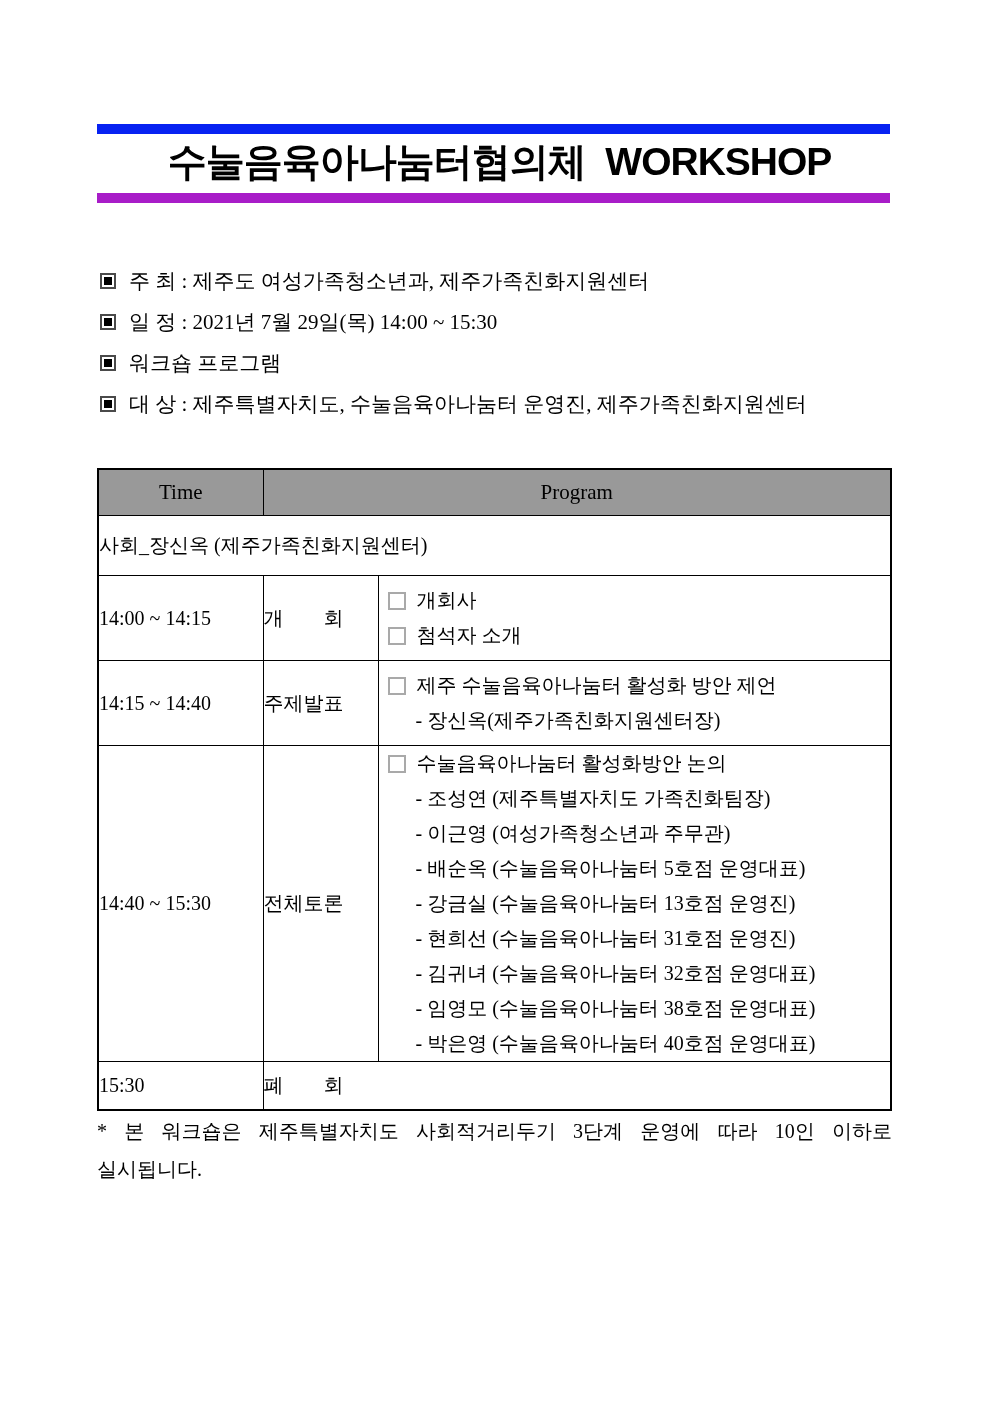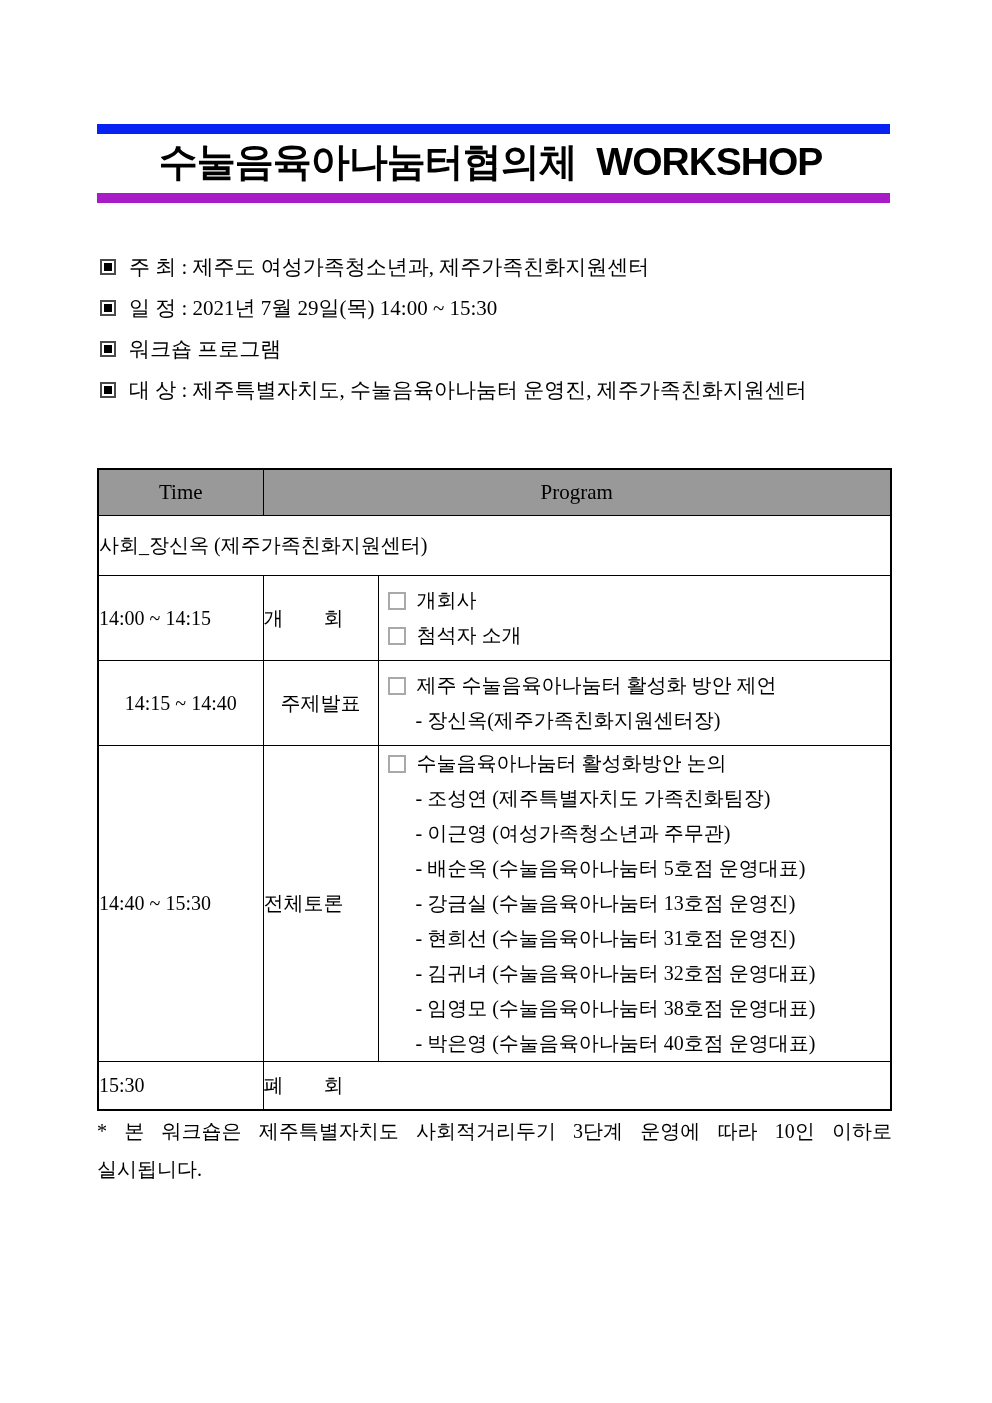--- a/index.html
+++ b/index.html
@@ -5,27 +5,27 @@
   html,body{margin:0;padding:0;background:#ffffff;}
   .page{
     position:relative;width:992px;height:1403px;background:#ffffff;
     font-family:"Liberation Serif",serif;color:#000;overflow:hidden;
   }
   
   .bar{position:absolute;left:97px;width:793px;height:10px;}
   .bar-top{top:124px;}
   .bar-bottom{top:193px;}
   .doc-title{
-    position:absolute;left:94px;top:131px;width:793px;height:62px;
+    position:absolute;left:103px;top:131px;width:793px;height:62px;
     display:flex;align-items:center;justify-content:center;
     font-family:"Liberation Sans",sans-serif;font-weight:800;
     font-size:39px;letter-spacing:-1px;white-space:pre;
   }
   
-  .info-list{position:absolute;left:100px;top:246px;width:800px;}
+  .info-list{position:absolute;left:100px;top:260px;width:800px;}
   .info-item{display:flex;align-items:center;height:41px;font-size:21px;white-space:pre;}
   .sq-marker{
     width:12px;height:12px;border:2px solid #4a4a4a;margin-right:13px;
     display:inline-flex;align-items:center;justify-content:center;flex:0 0 auto;
   }
   .sq-marker .fill{width:8px;height:8px;background:#000;}
   
   table.program{
     position:absolute;left:97px;top:468px;width:793px;
     border-collapse:collapse;table-layout:fixed;font-size:20px;
@@ -40,21 +40,21 @@
   td.session-cell{padding-left:14px;white-space:pre;}
   td.prog-cell{padding-left:0;}
   .prog-line{line-height:35px;display:flex;align-items:center;white-space:pre;}
   .prog-line.cb{padding-left:9px;}
   .prog-line.dash{padding-left:37px;}
   .checkbox{
     width:14px;height:14px;border:2px solid #a9a9a9;background:#fff;
     display:inline-block;margin-right:11px;flex:0 0 auto;
   }
   .r-open{height:85px;}
-  .r-topic{height:85px;text-align:center;}
+  .r-topic{height:85px;}
   .r-disc{height:315px;}
   .r-close{height:48px;}
   
   .footnotes{position:absolute;left:97px;top:1112px;width:795px;font-size:20px;}
   .fn-line{line-height:38px;white-space:pre;}
   .fn-just{white-space:normal;text-align:justify;text-align-last:justify;}
 </style>
 </head>
 <body>
 

